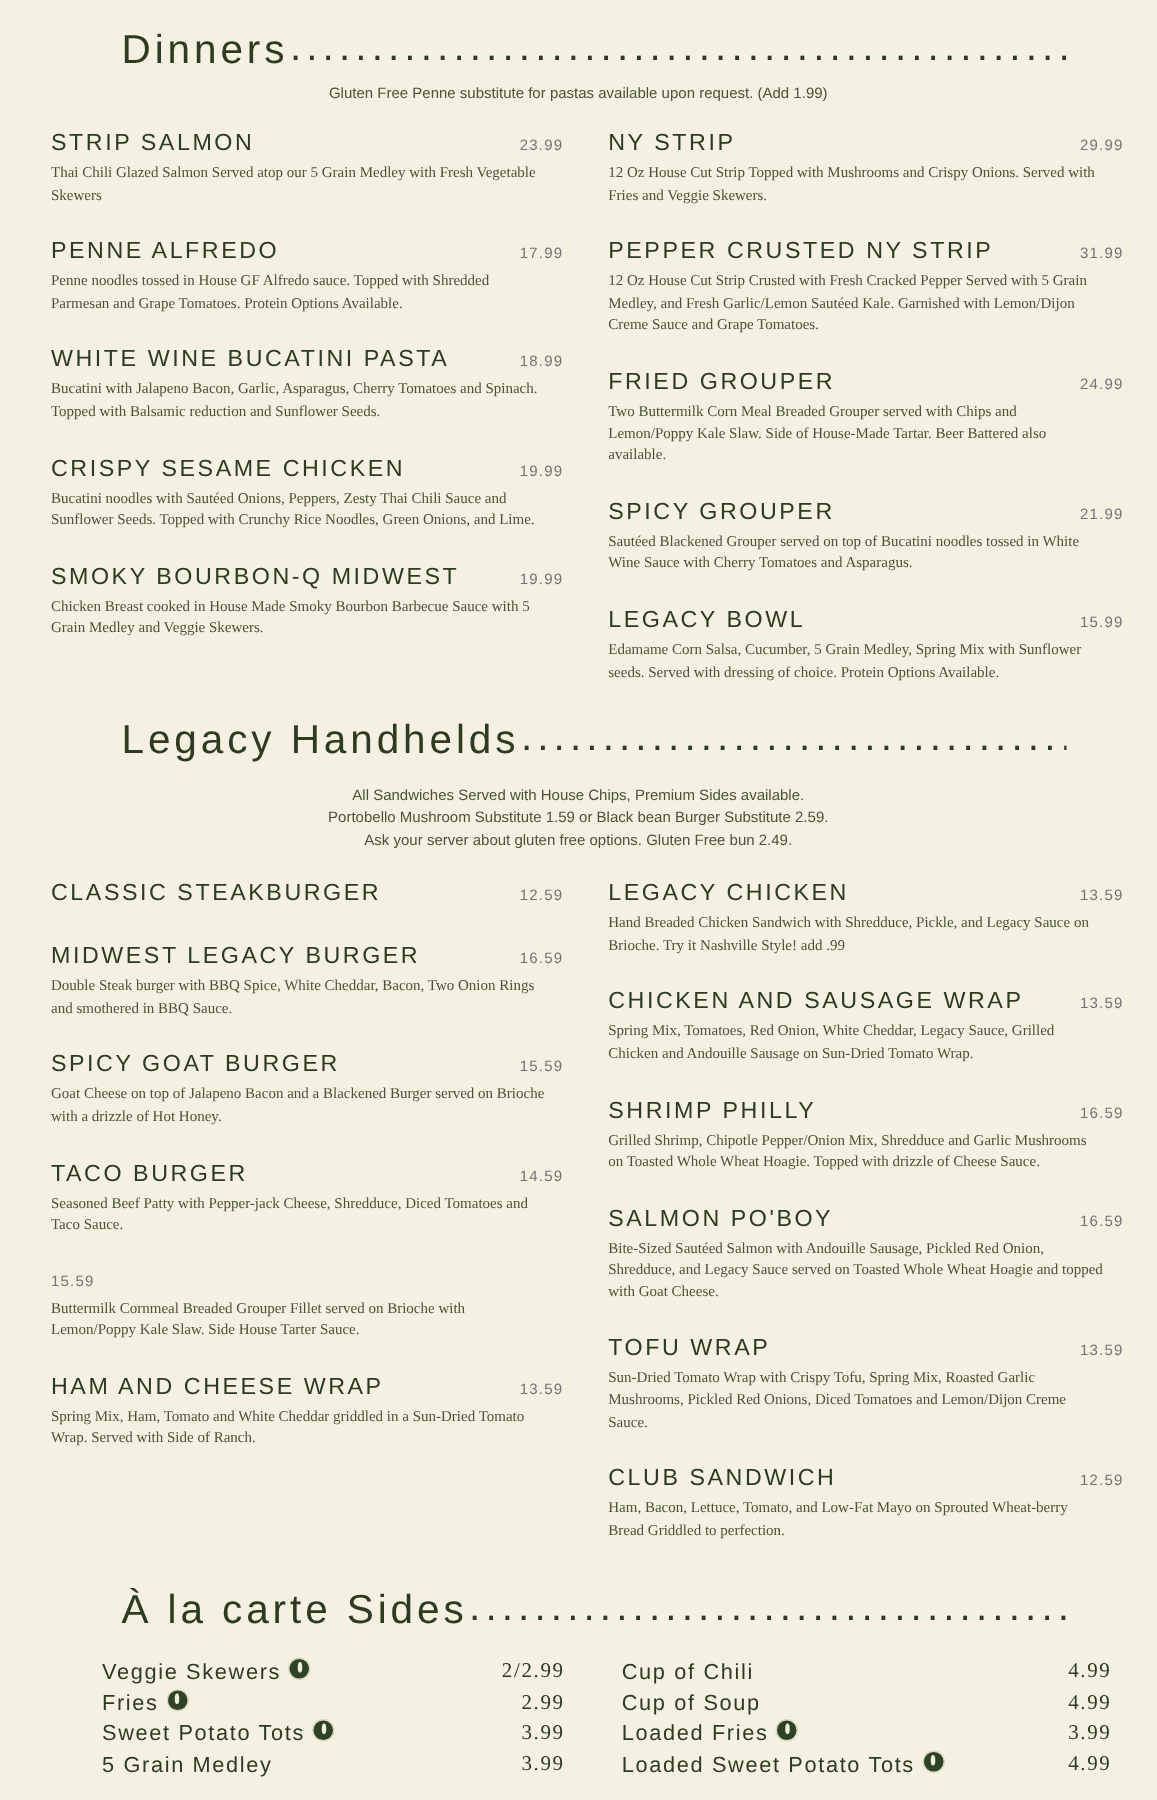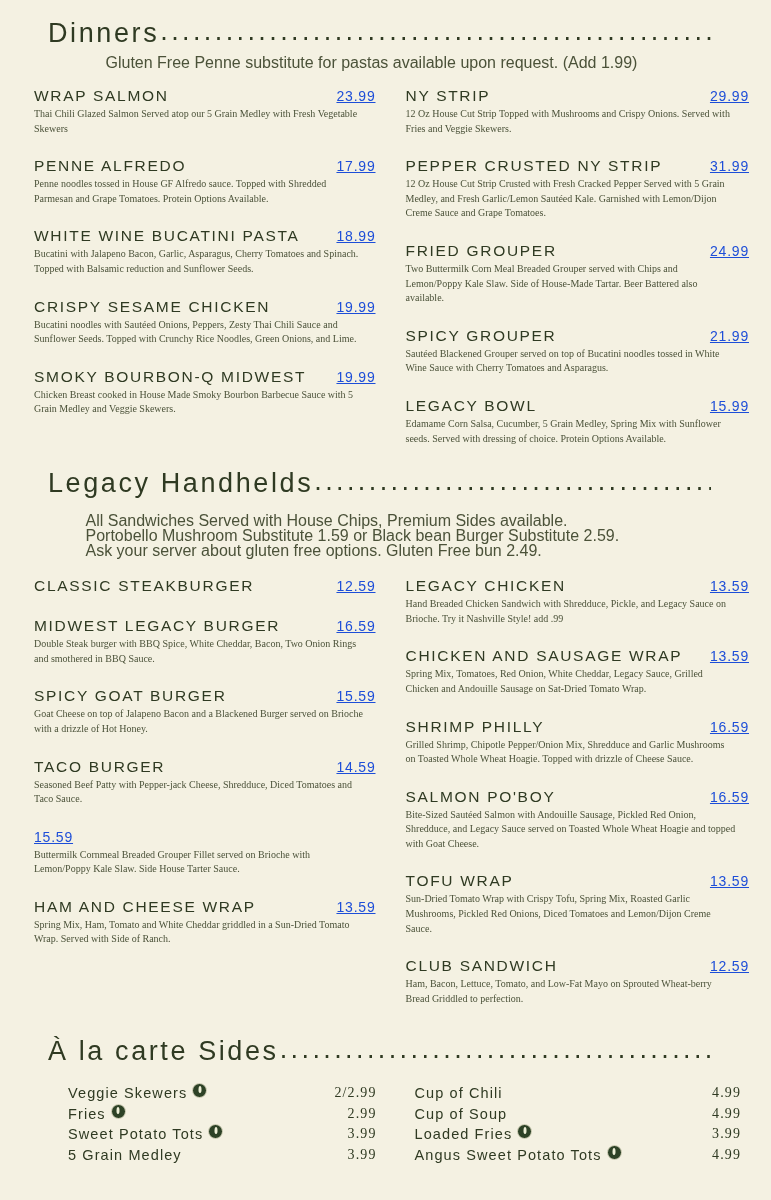--- a/index.html
+++ b/index.html
@@ -29,33 +29,35 @@
     padding: 0 60px 0 48px;
     overflow: hidden;
     white-space: nowrap;
   }
   .section-head .title {
     font-size: 27px;
     letter-spacing: 2.6px;
     color: #2f3a22;
     font-weight: 400;
     flex: 0 0 auto;
+    margin-left: 33px;
   }
   .section-head .dots {
     flex: 1 1 auto;
     overflow: hidden;
     font-size: 27px;
     letter-spacing: 3.4px;
     color: #2f3a22;
     margin-left: 1px;
     position: relative;
     top: -2px;
   }
   .section-note {
-    font-size: 16px;
+    text-align: center;
+    font-size: 10px;
     line-height: 15px;
     color: #4b5239;
     margin: 6px auto 0;
     width: 560px;
   }
 
   
   .cols {
     display: flex;
     padding: 0 22px 0 34px;
@@ -75,26 +77,25 @@
     justify-content: space-between;
     gap: 8px;
   }
   .item-name {
     font-size: 15.5px;
     letter-spacing: 1.7px;
     color: #2f3a22;
     line-height: 20px;
   }
   .item-price {
-    font-size: 14px;
+    font-size: 10px;
     letter-spacing: 0.8px;
-    color: #1d4ed8;
+    color: #737373;
     white-space: nowrap;
     line-height: 20px;
-    text-decoration: underline;
   }
   .item-desc {
     font-size: 10px;
     line-height: 14.6px;
     color: #4b5239;
     margin-top: 1px;
     max-width: 330px;
     font-family: Liberation Serif, serif;
   }
 
@@ -159,21 +160,21 @@
     <span class="dots">...............................................................................</span>
   </div>
   <div class="section-note">Gluten Free Penne substitute for pastas available upon request. (Add 1.99)</div>
 
   <div style="height:16px"></div>
   <div class="cols">
     <div class="col left">
 
       <div class="item">
         <div class="item-head">
-          <span class="item-name">WRAP SALMON</span>
+          <span class="item-name">STRIP SALMON</span>
           <span class="item-price">23.99</span>
         </div>
         <div class="item-desc">Thai Chili Glazed Salmon Served atop our 5 Grain Medley with Fresh Vegetable Skewers</div>
       </div>
 
       <div class="item">
         <div class="item-head">
           <span class="item-name">PENNE ALFREDO</span>
           <span class="item-price">17.99</span>
         </div>
@@ -320,21 +321,21 @@
           <span class="item-price">13.59</span>
         </div>
         <div class="item-desc">Hand Breaded Chicken Sandwich with Shredduce, Pickle, and Legacy Sauce on Brioche. Try it Nashville Style! add .99</div>
       </div>
 
       <div class="item">
         <div class="item-head">
           <span class="item-name">CHICKEN AND SAUSAGE WRAP</span>
           <span class="item-price">13.59</span>
         </div>
-        <div class="item-desc">Spring Mix, Tomatoes, Red Onion, White Cheddar, Legacy Sauce, Grilled Chicken and Andouille Sausage on Sat-Dried Tomato Wrap.</div>
+        <div class="item-desc">Spring Mix, Tomatoes, Red Onion, White Cheddar, Legacy Sauce, Grilled Chicken and Andouille Sausage on Sun-Dried Tomato Wrap.</div>
       </div>
 
       <div class="item">
         <div class="item-head">
           <span class="item-name">SHRIMP PHILLY</span>
           <span class="item-price">16.59</span>
         </div>
         <div class="item-desc">Grilled Shrimp, Chipotle Pepper/Onion Mix, Shredduce and Garlic Mushrooms on Toasted Whole Wheat Hoagie. Topped with drizzle of Cheese Sauce.</div>
       </div>
 
@@ -427,21 +428,21 @@
       <div class="side-row">
         <span class="side-label">
           <span>Loaded Fries</span>
           <span class="veg-badge"></span>
         </span>
         <span class="side-price">3.99</span>
       </div>
 
       <div class="side-row">
         <span class="side-label">
-          <span>Angus Sweet Potato Tots</span>
+          <span>Loaded Sweet Potato Tots</span>
           <span class="veg-badge"></span>
         </span>
         <span class="side-price">4.99</span>
       </div>
 
     </div>
   </div>
 
 </div>
 

